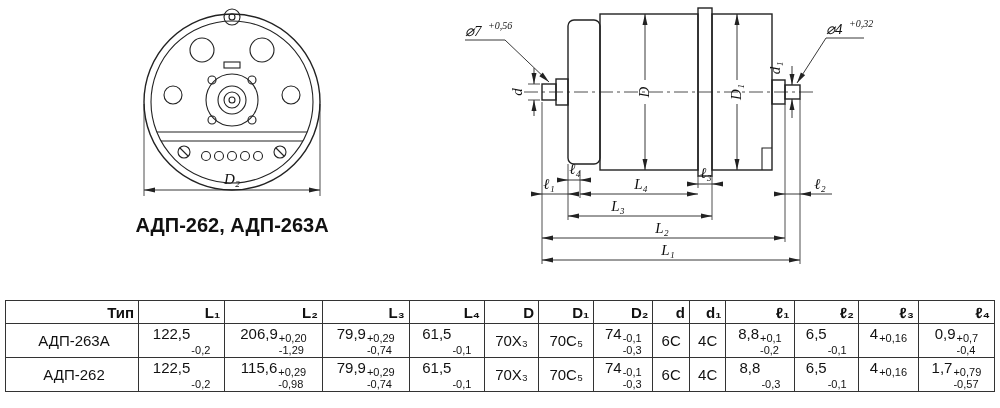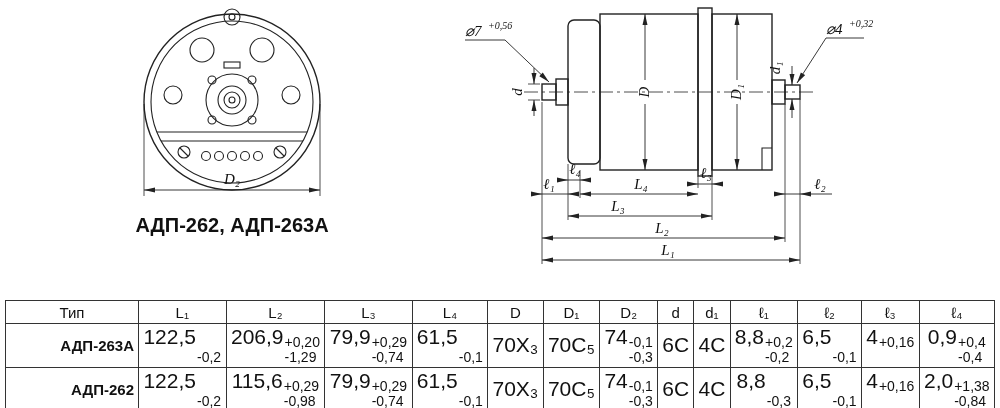--- a/index.html
+++ b/index.html
@@ -11,25 +11,25 @@
   .cap   { font:bold 20px "Liberation Sans", sans-serif; }
   .cl    { stroke:#222; stroke-width:0.8; stroke-dasharray:14 4 3 4; }
   .dim   { stroke:#222; stroke-width:0.9; fill:none; }
   .ext   { stroke:#222; stroke-width:0.8; fill:none; }
   .outl  { stroke:#222; stroke-width:1.4; fill:none; }
   .outl2 { stroke:#222; stroke-width:1.1; fill:none; }
 
   .tblwrap { position:absolute; left:0; top:300px; width:1000px; }
   table { border-collapse:collapse; width:990px; margin:0 auto; font-size:15px; table-layout:auto; }
   th, td { border:1px solid #333; padding:1px 4px; text-align:center; height:30px; white-space:nowrap; }
-  thead th { height:20px; font-weight:normal; }
-  td.type-cell { font-weight:bold; text-align:right; padding-left:8px; width:120px; }
-  .val { font-size:21px; }
+  thead th { height:20px; font-weight:bold;text-align:right; }
+  td.type-cell { font-weight:normal; text-align:center; padding-left:8px; width:120px; }
+  .val { font-size:15px; }
   .tol { display:inline-flex; flex-direction:column; justify-content:center;
-         font-size:14px; line-height:1.1; vertical-align:-3px; margin-left:1px; text-align:left; }
+         font-size:11px; line-height:1.1; vertical-align:-3px; margin-left:1px; text-align:left; }
 </style>
 </head>
 <body>
 
 <div class="page">
 
   <svg width="1000" height="298" viewBox="0 0 1000 298">
     <defs>
       <marker id="arr" viewBox="0 0 12 6" markerWidth="12" markerHeight="6" refX="11.5" refY="3" orient="auto-start-reverse" markerUnits="userSpaceOnUse">
         <path d="M0.5,0.5 L11.5,3 L0.5,5.5 Z" fill="#222" stroke="none"></path>
@@ -244,33 +244,33 @@
               </span></td>
             <td><span class="val">70X₃</span></td>
             <td><span class="val">70C₅</span></td>
             <td><span class="val">74</span><span class="tol">
                 <span>-0,1</span>
                 <span>-0,3</span>
               </span></td>
             <td><span class="val">6C</span></td>
             <td><span class="val">4C</span></td>
             <td><span class="val">8,8</span><span class="tol">
-                <span>+0,2</span>
+                <span>+0,1</span>
                 <span>-0,2</span>
               </span></td>
             <td><span class="val">6,5</span><span class="tol">
                 <span>&nbsp;</span>
                 <span>-0,1</span>
               </span></td>
             <td><span class="val">4</span><span class="tol">
                 <span>+0,16</span>
                 <span>&nbsp;</span>
               </span></td>
             <td><span class="val">0,9</span><span class="tol">
-                <span>+0,4</span>
+                <span>+0,7</span>
                 <span>-0,4</span>
               </span></td>
           </tr>
           <tr>
             <td class="type-cell">АДП-262</td>
             <td><span class="val">122,5</span><span class="tol">
                 <span>&nbsp;</span>
                 <span>-0,2</span>
               </span></td>
             <td><span class="val">115,6</span><span class="tol">
@@ -298,22 +298,22 @@
                 <span>-0,3</span>
               </span></td>
             <td><span class="val">6,5</span><span class="tol">
                 <span>&nbsp;</span>
                 <span>-0,1</span>
               </span></td>
             <td><span class="val">4</span><span class="tol">
                 <span>+0,16</span>
                 <span>&nbsp;</span>
               </span></td>
-            <td><span class="val">2,0</span><span class="tol">
-                <span>+1,38</span>
-                <span>-0,84</span>
+            <td><span class="val">1,7</span><span class="tol">
+                <span>+0,79</span>
+                <span>-0,57</span>
               </span></td>
           </tr>
         </tbody>
     </table>
   </div>
 
 </div>
 
 </body></html>

